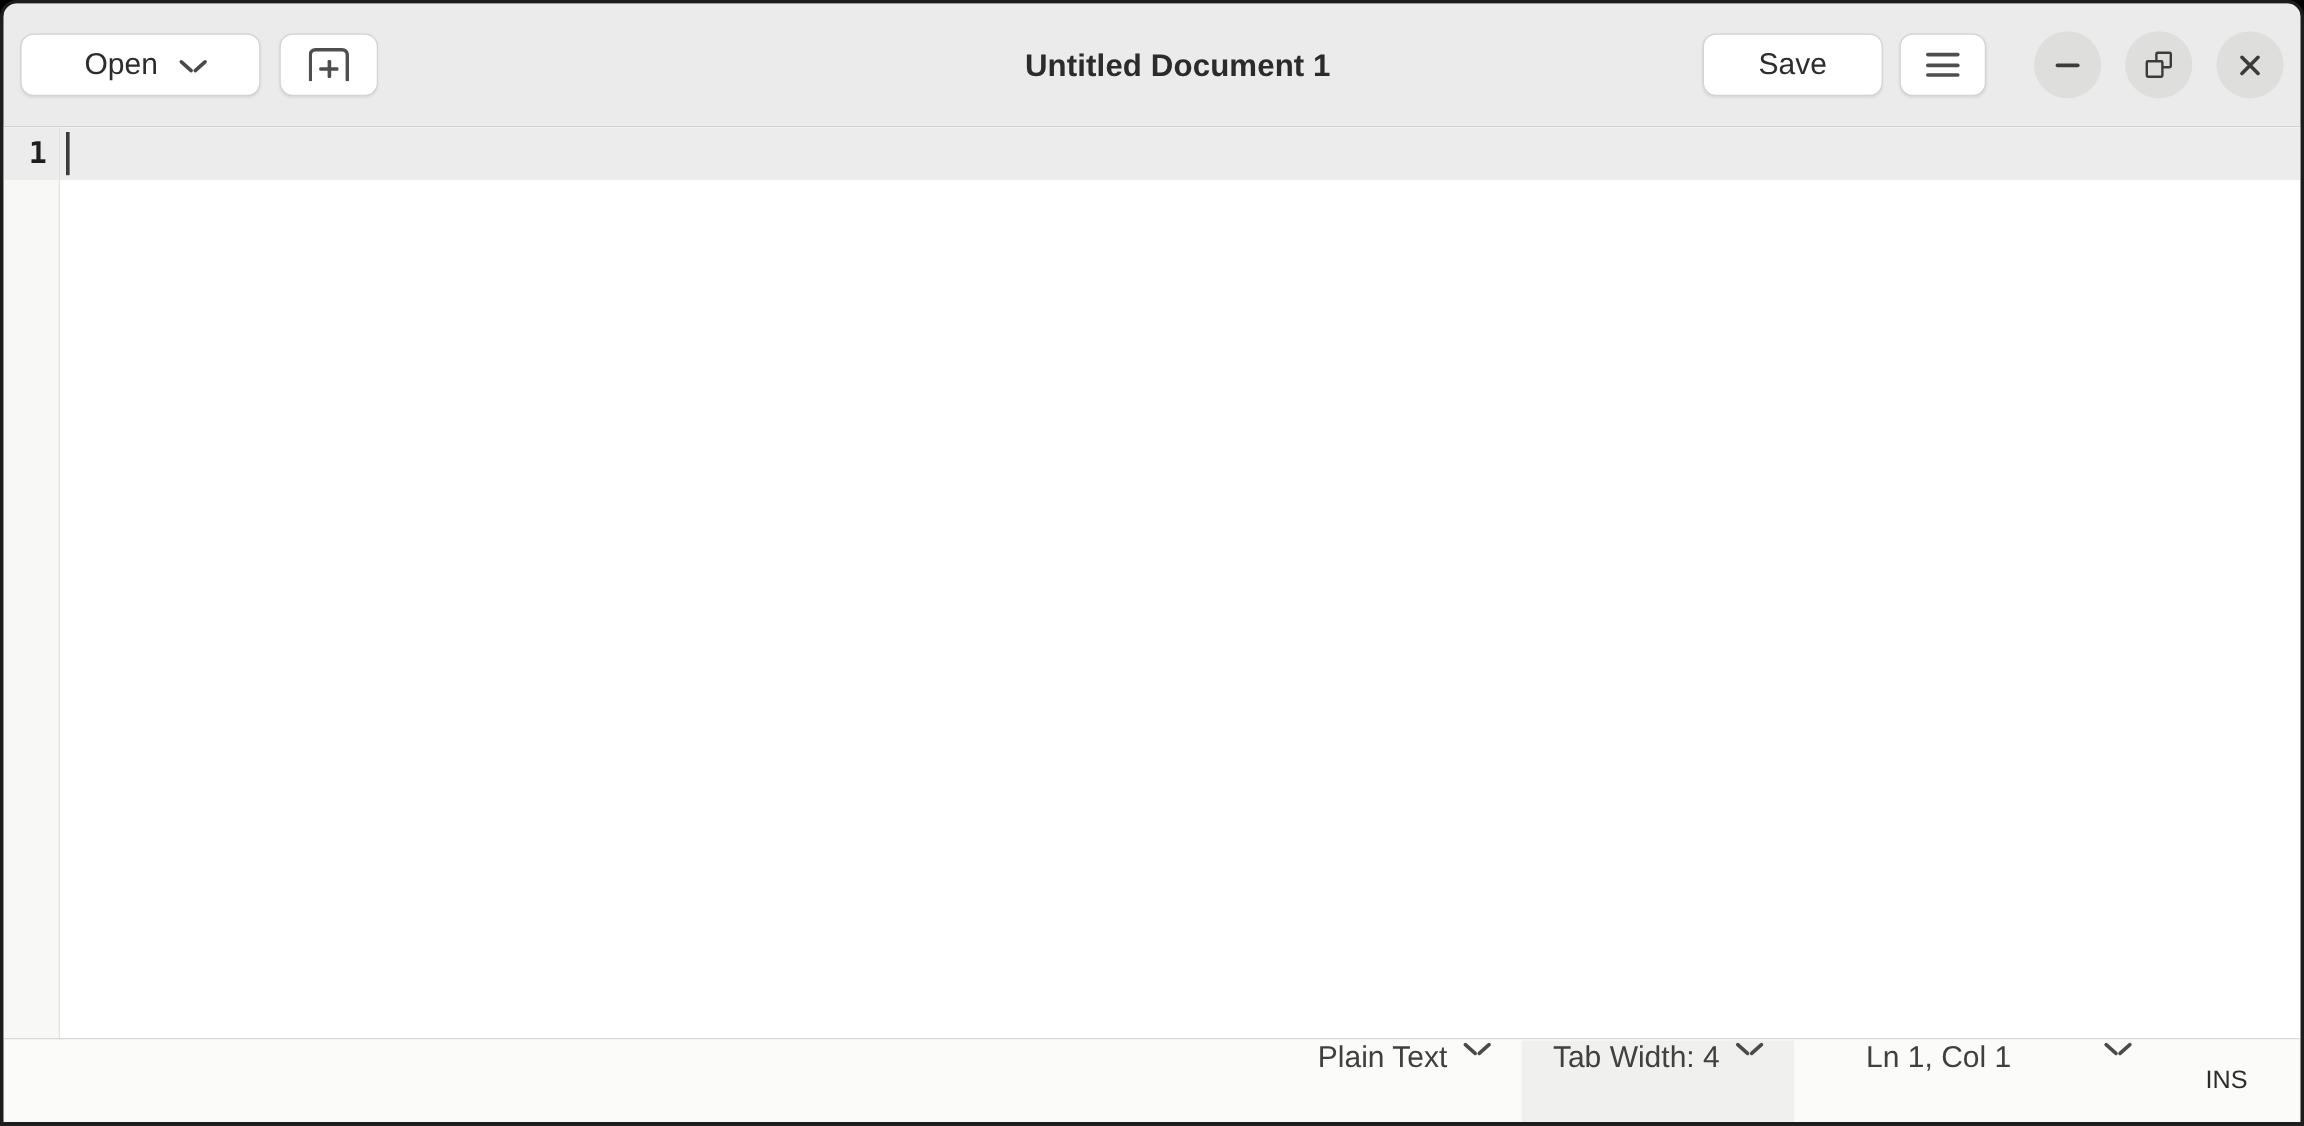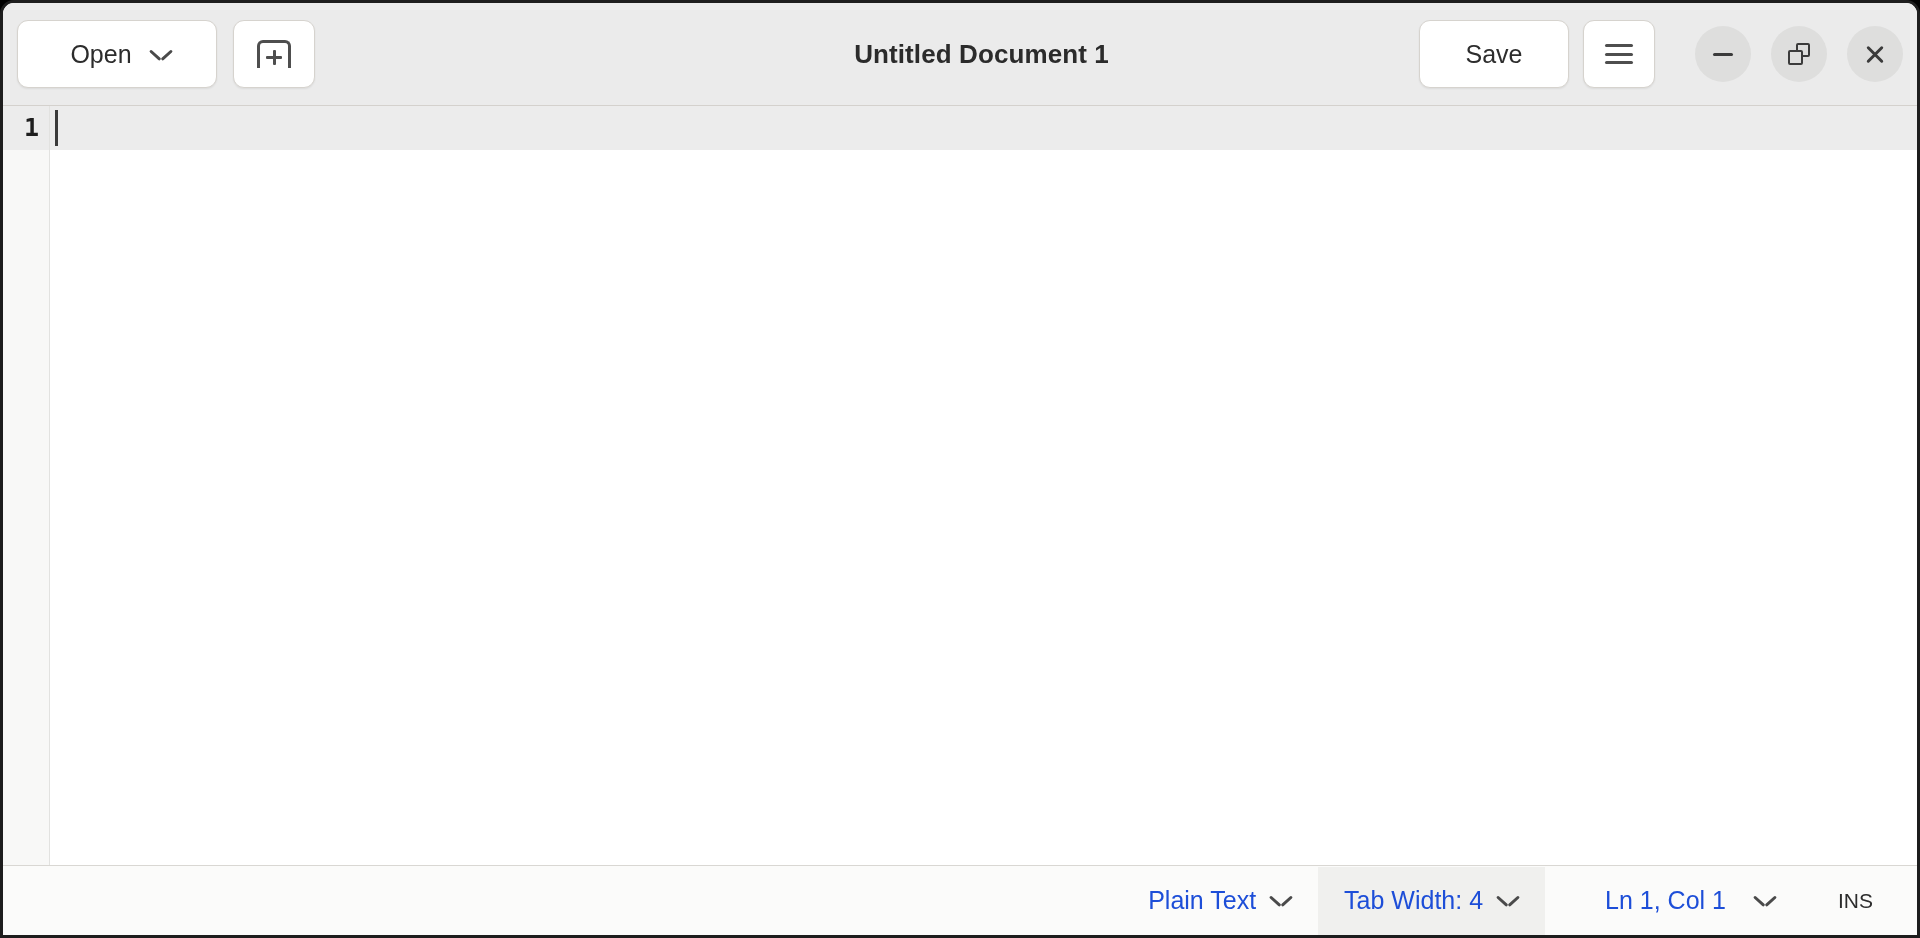--- a/index.html
+++ b/index.html
@@ -70,21 +70,21 @@
     z-index: 1;
     letter-spacing: 0.1px;
     padding-left: 43px;
   }
 
   .btn {
     background: #ffffff;
     border: 1px solid #d6d3ce;
     border-radius: 11px;
     box-shadow: 0 1px 2px rgba(0,0,0,0.07);
-    height: 68px;
+    height: 52px;
     box-sizing: border-box;
     display: flex;
     align-items: center;
     justify-content: center;
     cursor: pointer;
     color: #2d2d2d;
     font-size: 25px;
     user-select: none;
   }
 
@@ -287,45 +287,44 @@
     box-sizing: border-box;
     display: flex;
     align-items: center;
     justify-content: flex-end;
     padding-right: 22px;
     gap: 0;
   }
 
   .sb-btn {
     display: flex;
-    align-items: center;
     gap: 14px;
     height: 68px;
     padding: 0 26px;
     font-size: 25px;
-    color: #1d4ed8;
+    color: #404040;
     cursor: pointer;
     user-select: none;
     background: transparent;
     border: none;
     box-sizing: border-box;
   }
   .sb-btn.highlight {
     background: #f0f0ee;
   }
   .sb-static {
     font-size: 21px;
     color: #2c2c2c;
     padding: 0 22px 0 36px;
     user-select: none;
   }
   #position-button {
     padding-left: 60px;
     padding-right: 26px;
-    gap: 28px;
+    gap: 78px;
   }
 </style>
 </head>
 <body>
 
 <div id="window">
 
   <div id="headerbar">
 
     <div class="hb-left">

